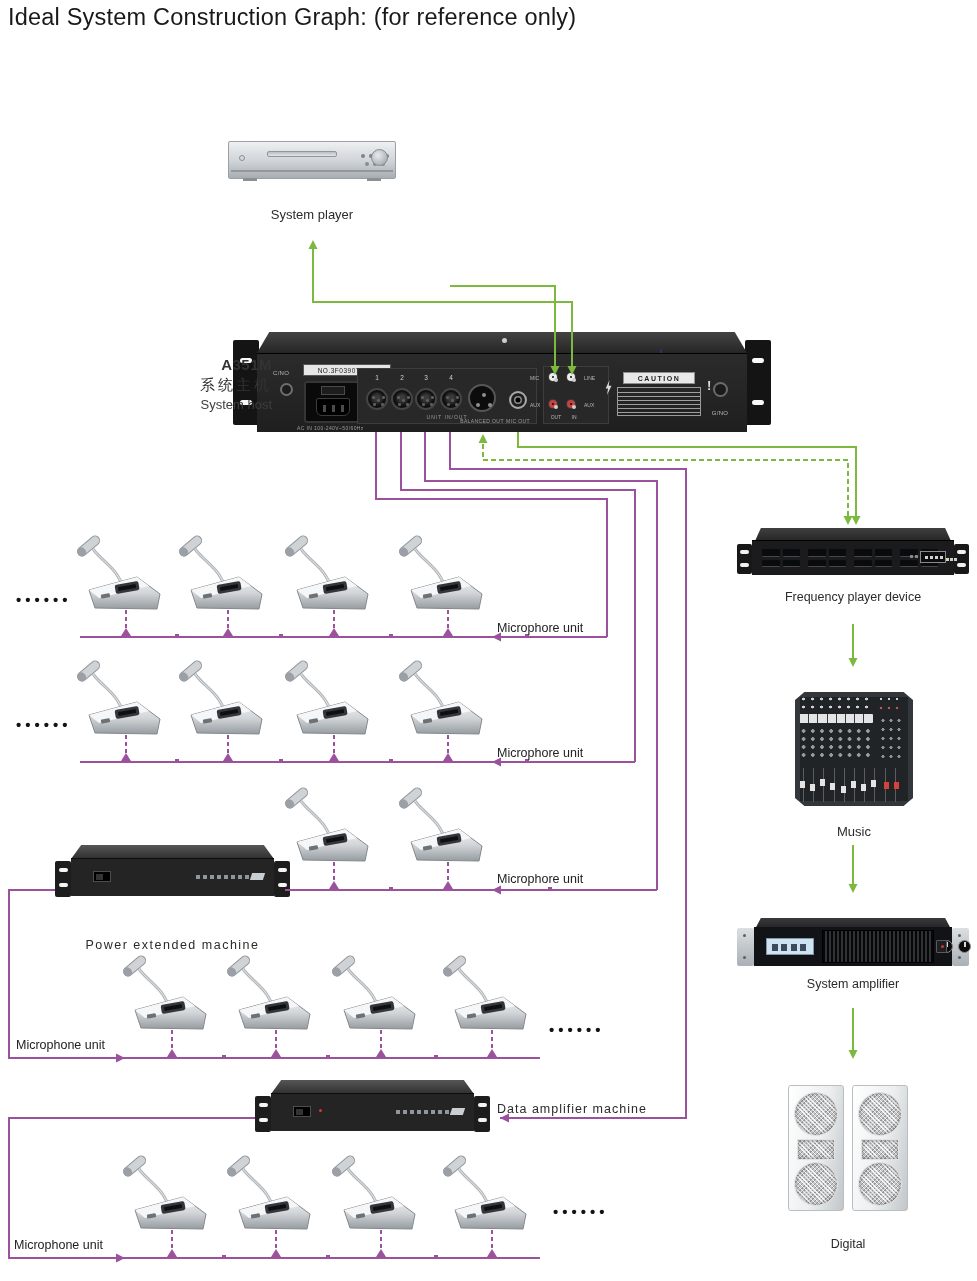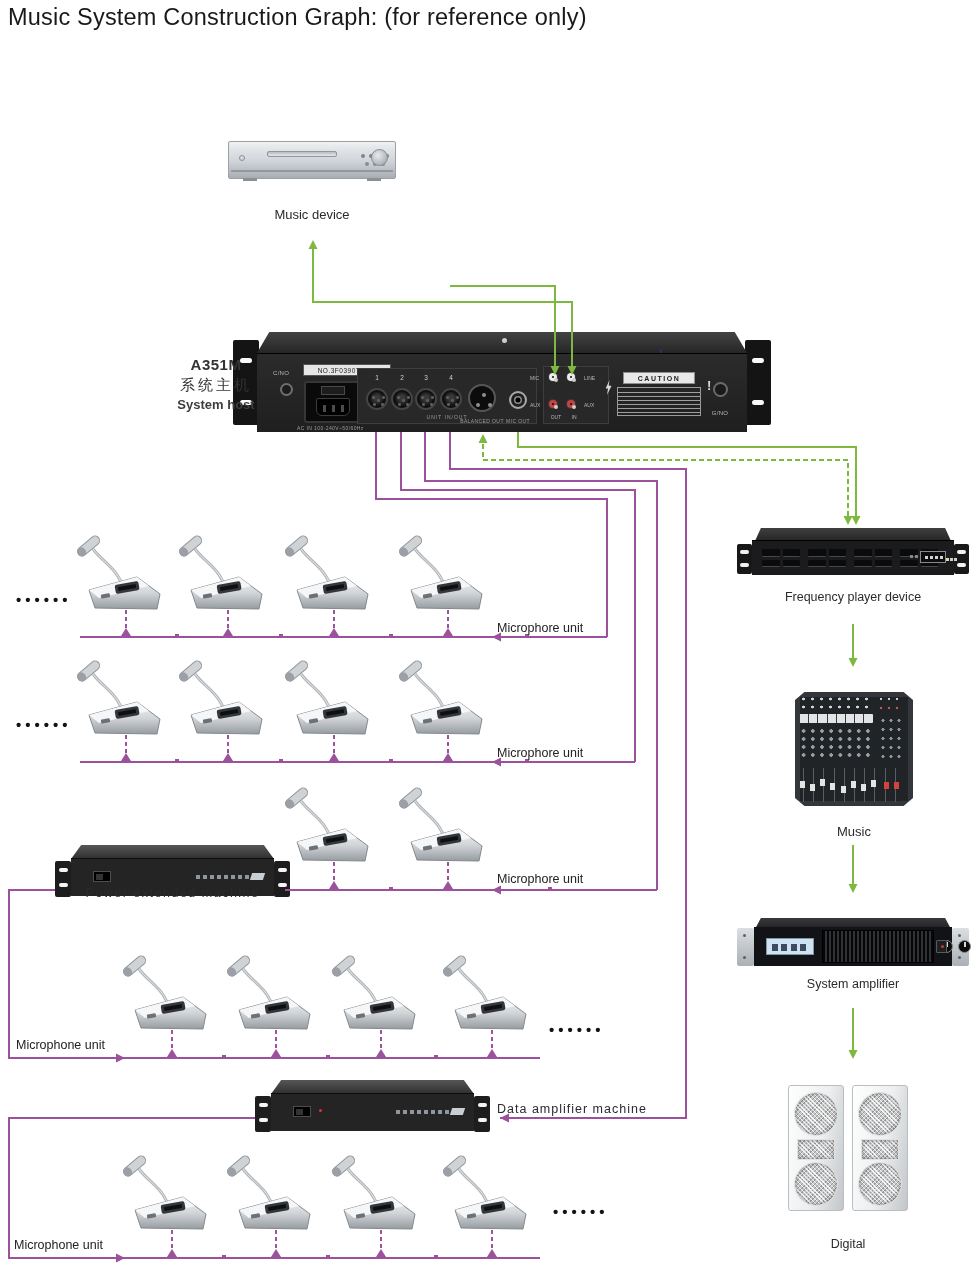--- a/index.html
+++ b/index.html
@@ -104,24 +104,24 @@
     border:1px solid #8f8f8f; font-size:7px; font-weight:bold; color:#1c1c1c; text-align:center;
     line-height:11px; letter-spacing:1.5px; }
   #host .cplate .body { position:absolute; left:0; right:0; top:15px; bottom:0; border:1px solid #9a9a9a;
     background:repeating-linear-gradient(180deg, rgba(200,200,200,0.75) 0 1px, transparent 1px 4px);
     background-position:0 4px; background-size:100% calc(100% - 6px); background-repeat:no-repeat; }
   #host .excl { position:absolute; left:450px; top:24px; font-size:13px; font-weight:bold; color:#dcdcdc; }
   #host .gno-hole { position:absolute; left:456px; top:28px; width:15px; height:15px; border-radius:50%;
     background:#1a1a1a; border:2px solid #6a6a6a; }
   #host .gno { left:448px; top:56px; width:30px; text-align:center; font-size:6px; }
 
-  #host-label { left:160px; top:356px; width:112px; text-align:center; color:#333; }
+  #host-label { left:160px; top:356px; width:112px; text-align:right; color:#333; }
   #host-label .model { font-size:15px; font-weight:600; letter-spacing:0.5px; }
   #host-label .cn { font-size:15px; letter-spacing:3px; margin-top:3px; }
-  #host-label .en { font-size:13px; color:#3d3d3d; margin-top:2px;font-weight:bold; }
+  #host-label .en { font-size:13px; color:#3d3d3d; margin-top:2px; }
 
   
   #freq { left:737px; top:528px; width:232px; height:50px; }
   #freq .top { position:absolute; left:18px; right:18px; top:0; height:13px;
     background:linear-gradient(180deg,#3f3f3f,#262626); clip-path:polygon(3% 0,97% 0,100% 100%,0 100%); }
   #freq .ear { position:absolute; top:16px; width:15px; height:30px; background:#181818; border-radius:2px; }
   #freq .ear.l{left:0;} #freq .ear.r{right:0;}
   #freq .ear .hole { position:absolute; left:3px; width:9px; height:4px; background:#f2f2f2; border-radius:2px; }
   #freq .ear .hole.h1{top:6px;} #freq .ear .hole.h2{top:19px;}
   #freq .face { position:absolute; left:15px; right:15px; top:12px; height:35px; background:#1b1b1d; border-top:1px solid #000; }
@@ -211,42 +211,42 @@
   .rackx .ear .hole { position:absolute; left:3.5px; width:9px; height:4px; background:#f5f5f5; border-radius:2px; }
   .rackx .ear .hole.h1{top:7px;} .rackx .ear .hole.h2{top:22px;}
   .rackx .face { position:absolute; left:16px; right:16px; top:13px; height:38px; background:#242424; border-top:1px solid #0d0d0d; }
   .rackx .sw { position:absolute; left:22px; top:12px; width:18px; height:11px; background:#000; border:1px solid #4d4d4d; }
   .rackx .sw::after { content:""; position:absolute; left:1.5px; top:1.5px; width:7px; height:6px; background:#333; }
   .rackx .led { position:absolute; left:48px; top:15px; width:3px; height:3px; border-radius:50%; background:#cc3a33; }
   .rackx .brand { position:absolute; right:12px; top:16px; width:66px; height:4px;
     background:repeating-linear-gradient(90deg, rgba(170,178,184,0.8) 0 4px, transparent 4px 7px); }
   .rackx .brand::after { content:""; position:absolute; right:-2px; top:-2px; width:13px; height:7px;
     background:#c9ced2; transform:skewX(-18deg); }
-  #pext-label { left:55px; top:886px; width:235px; letter-spacing:1.5px; }
+  #pext-label { left:55px; top:938px; width:235px; letter-spacing:1.5px; }
   #dext-label { left:497px; top:1102px; font-size:12.5px; color:#2b2b2b; letter-spacing:1px; white-space:nowrap; }
 
   
   #wires { position:absolute; left:0; top:0; pointer-events:none; z-index:5; }
   .lbl-layer { z-index:6; }
 </style>
 </head>
 <body>
 
-<div id="title" class="abs">Music System Construction Graph: (for reference only)</div>
+<div id="title" class="abs">Ideal System Construction Graph: (for reference only)</div>
 
 <div id="musicplayer" class="abs">
   <span class="tray"></span>
   <span class="btns"></span>
   <span class="knob"></span>
   <span class="logo"></span>
   <span class="strip"></span>
   <span class="foot f1"></span>
   <span class="foot f2"></span>
 </div>
-<div id="mp-label" class="abs dev-label lbl-layer">Music device</div>
+<div id="mp-label" class="abs dev-label lbl-layer">System player</div>
 
 <div id="host" class="abs">
   <div class="ear l">
       <span class="hole h1"></span>
       <span class="hole h2"></span>
     </div>
   <div class="ear r">
       <span class="hole h1"></span>
       <span class="hole h2"></span>
     </div>

